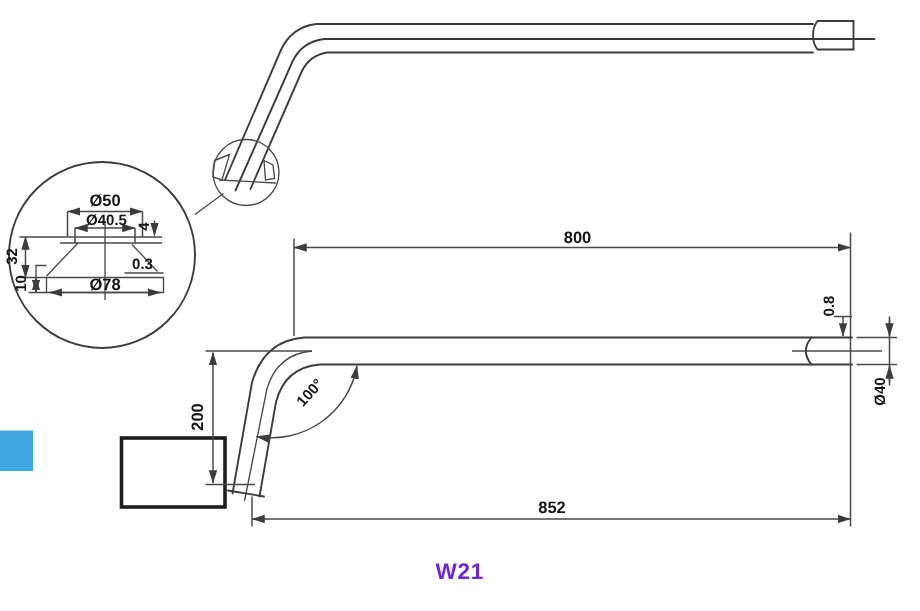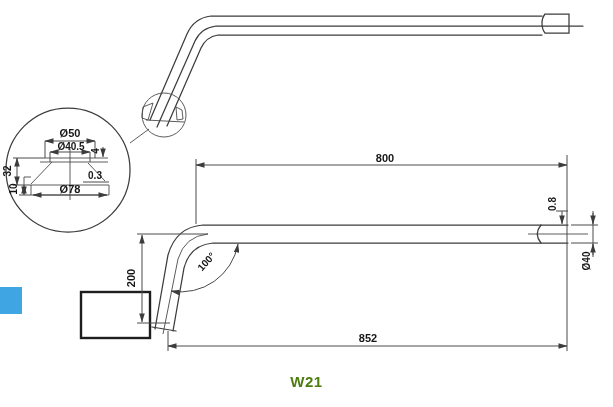--- a/index.html
+++ b/index.html
@@ -11,21 +11,21 @@
     overflow:hidden;
   }
   #stage{position:absolute;left:0;top:0;}
   .blue-swatch{
     position:absolute;left:0;top:287px;width:22px;height:27px;
     background:#3fa6e3;
   }
   .code-label{
     position:absolute;left:0;top:373px;width:100%;
     text-align:center;
-    font-size:15px;font-weight:700;color:#4d7c0f;
+    font-size:15px;font-weight:700;color:#6d28d9;
     letter-spacing:.5px;
   }
   svg text{
     font-family:"Liberation Sans", sans-serif;
     font-weight:700;
     fill:#161616;
   }
   .dim-t{font-size:11px;}
   .dim-s{font-size:10px;}
   .ln{stroke:#3c3c3c;stroke-width:1.25;fill:none;stroke-linecap:round;}

